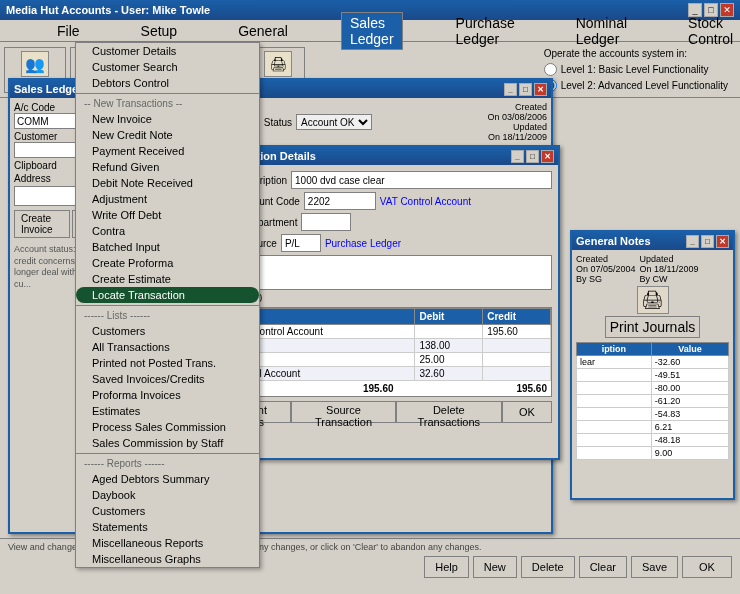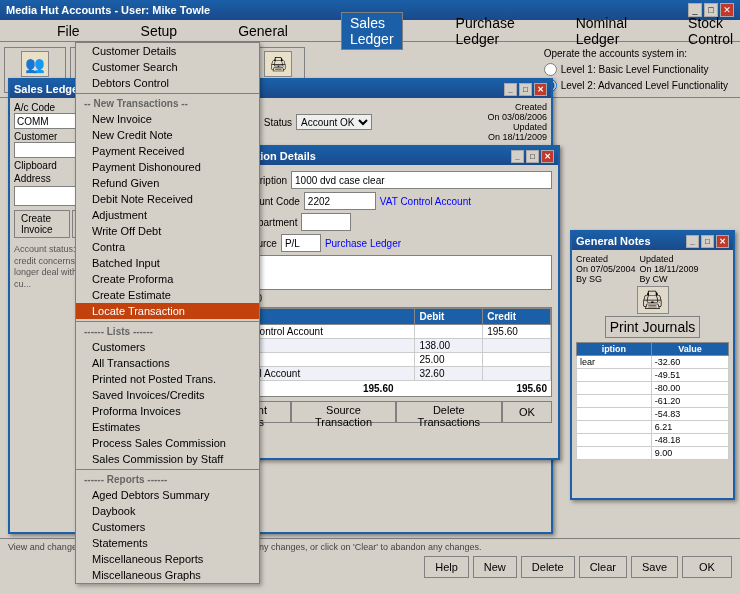--- a/index.html
+++ b/index.html
@@ -37,23 +37,23 @@
 
     
     .trans-details-win { left: 200px; top: 140px; width: 360px; height: 310px; z-index: 10; }
 
     
     .notes-win { left: 570px; top: 235px; width: 165px; height: 260px; z-index: 5; }
 
     
     .dropdown-menu { position: absolute; left: 75px; top: 42px; width: 185px; background: #d4d0c8; border: 1px solid #808080; z-index: 100; box-shadow: 2px 2px 4px rgba(0,0,0,0.3); }
     .dropdown-item { padding: 2px 16px; cursor: pointer; font-size: 11px; white-space: nowrap; }
-    .dropdown-item.section-header { color: #666; font-weight: bold; padding: 2px 8px; cursor: default; font-size: 10px; }
+    .dropdown-item.section-header { color: #666; font-weight: normal; padding: 2px 8px; cursor: default; font-size: 10px; }
     .dropdown-separator { height: 1px; background: #808080; margin: 2px 0; }
-    .dropdown-item.highlighted { background: #c2410c; color: white; }
+    .dropdown-item.highlighted { background: #14532d; color: white; border-radius: 8px; }
 
     
     .data-table { width: 100%; border-collapse: collapse; font-size: 10px; }
     .data-table th { background: #1a5fa8; color: white; padding: 2px 4px; text-align: left; font-size: 10px; border: 1px solid #888; }
     .data-table td { padding: 1px 4px; border: 1px solid #ccc; background: white; font-size: 10px; }
     .data-table tr:nth-child(even) td { background: #f0f0f8; }
     .data-table tr.selected td { background: #1a5fa8; color: white; }
     .form-input { height: 18px; border: 1px solid #808080; background: white; font-size: 10px; padding: 1px 3px; }
 
     
@@ -482,21 +482,20 @@
 
 <div class="dropdown-menu">
   <div class="dropdown-item">Customer Details</div>
   <div class="dropdown-item">Customer Search</div>
   <div class="dropdown-item">Debtors Control</div>
   <div class="dropdown-separator"></div>
   <div class="dropdown-item section-header">-- New Transactions --</div>
   <div class="dropdown-item">New Invoice</div>
   <div class="dropdown-item">New Credit Note</div>
   <div class="dropdown-item">Payment Received</div>
-  <div class="dropdown-item">Payment Dishonoured</div>
   <div class="dropdown-item">Refund Given</div>
   <div class="dropdown-item">Debit Note Received</div>
   <div class="dropdown-item">Adjustment</div>
   <div class="dropdown-item">Write Off Debt</div>
   <div class="dropdown-item">Contra</div>
   <div class="dropdown-item">Batched Input</div>
   <div class="dropdown-item">Create Proforma</div>
   <div class="dropdown-item">Create Estimate</div>
   <div class="dropdown-item highlighted">Locate Transaction</div>
   <div class="dropdown-separator"></div>

